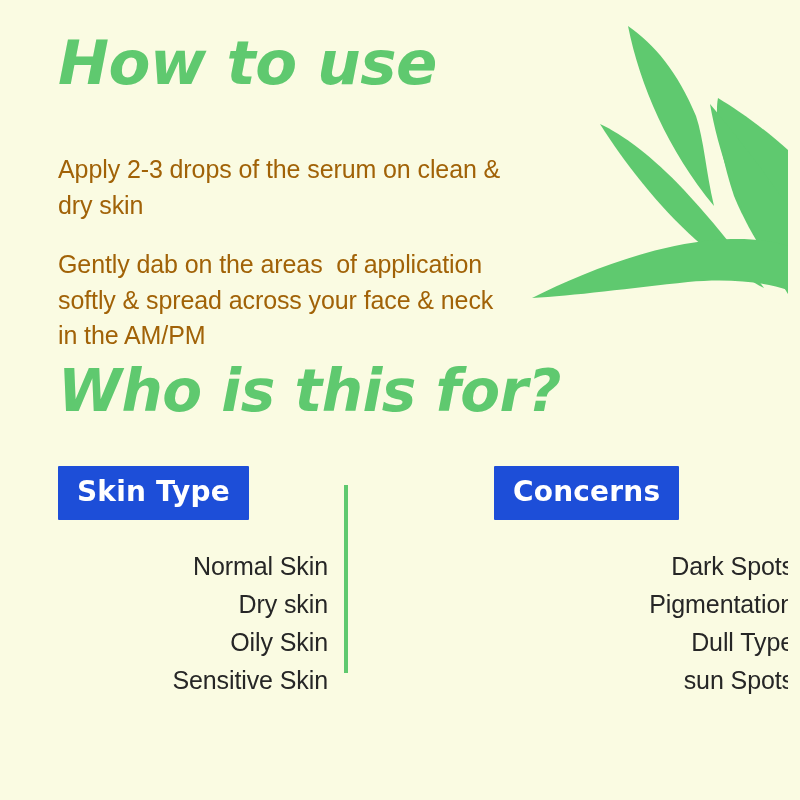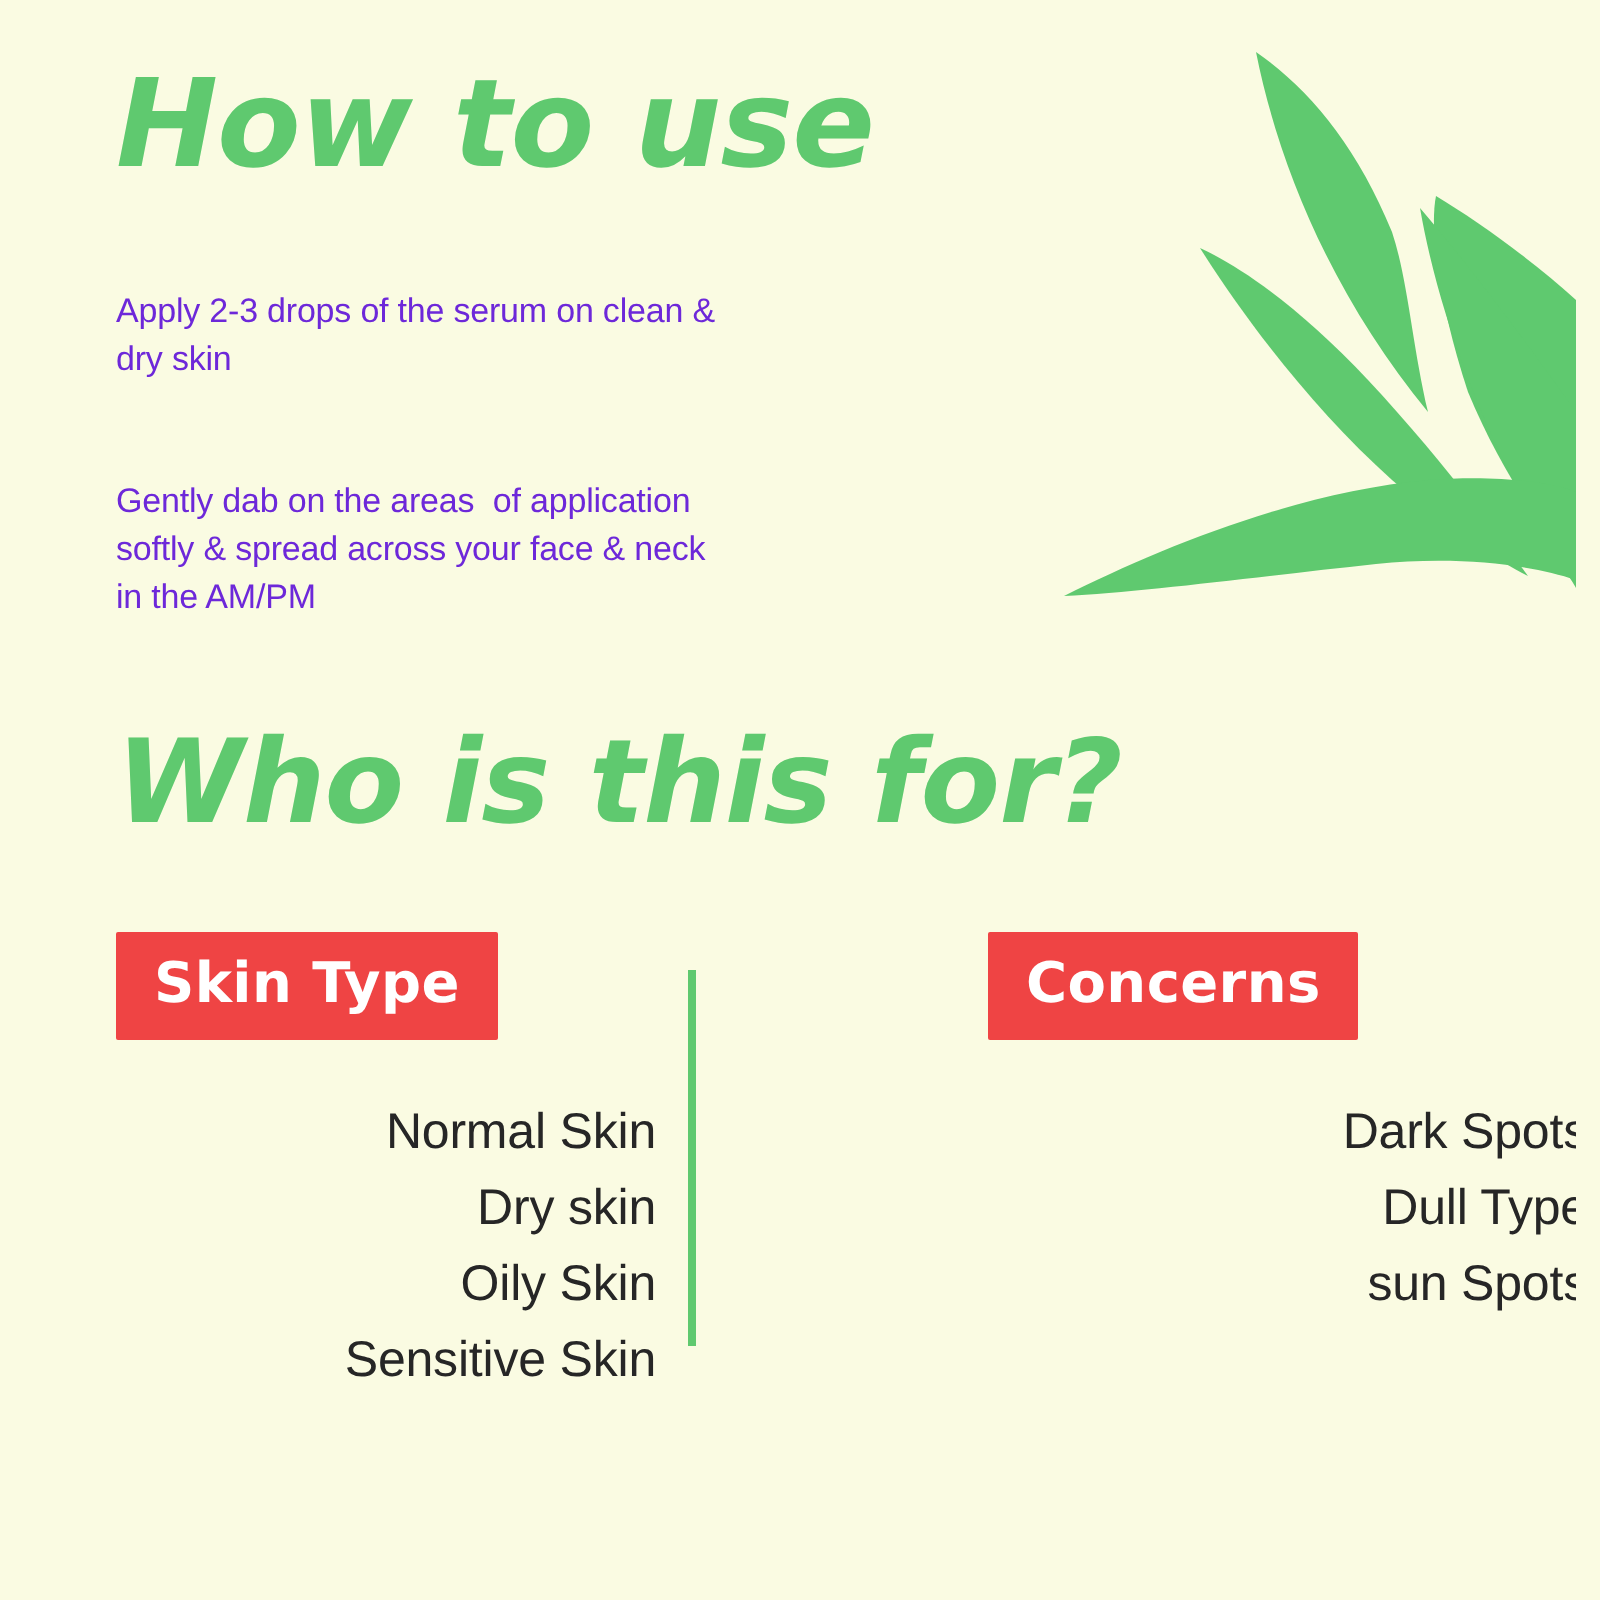--- a/index.html
+++ b/index.html
@@ -54,24 +54,24 @@
   #heading-who {
     top: 362px;
     font-size: 58px;
   }
 
   
   .body-block {
     position: absolute;
     left: 58px;
     width: 520px;
-    color: #6d28d9;
+    color: #a16207;
     font-family: "Liberation Sans", sans-serif;
     font-weight: 400;
-    font-size: 17px;
+    font-size: 25px;
     line-height: 1.42;
     letter-spacing: -0.1px;
     white-space: pre-wrap;
   }
   #para-1 { top: 127px; }
   #para-2 { top: 222px; }
 
   
   .audience {
     position: absolute;
@@ -82,21 +82,21 @@
   }
   .column {
     position: absolute;
     top: 0;
   }
   #column-skin-type { left: 58px; width: 270px; }
   #column-concerns  { left: 450px; width: 300px; margin-left: 44px; }
 
   .badge {
     display: inline-block;
-    background: #ef4444;
+    background: #1d4ed8;
     color: #ffffff;
     font-family: "DejaVu Sans", sans-serif;
     font-weight: 700;
     font-size: 28px;
     line-height: 1;
     padding: 12px 19px 14px 19px;
     letter-spacing: 0.2px;
     white-space: nowrap;
     border-radius: 1px;
   }
@@ -166,20 +166,21 @@
         <li>Dry skin</li>
         <li>Oily Skin</li>
         <li>Sensitive Skin</li>
       </ul>
     </div>
 
     <div class="column" id="column-concerns">
       <div class="badge">Concerns</div>
       <ul class="item-list">
         <li>Dark Spots</li>
+        <li>Pigmentation</li>
         <li>Dull Type</li>
         <li>sun Spots</li>
       </ul>
     </div>
 
   </div>
 
 </div>
 
 </body></html>

